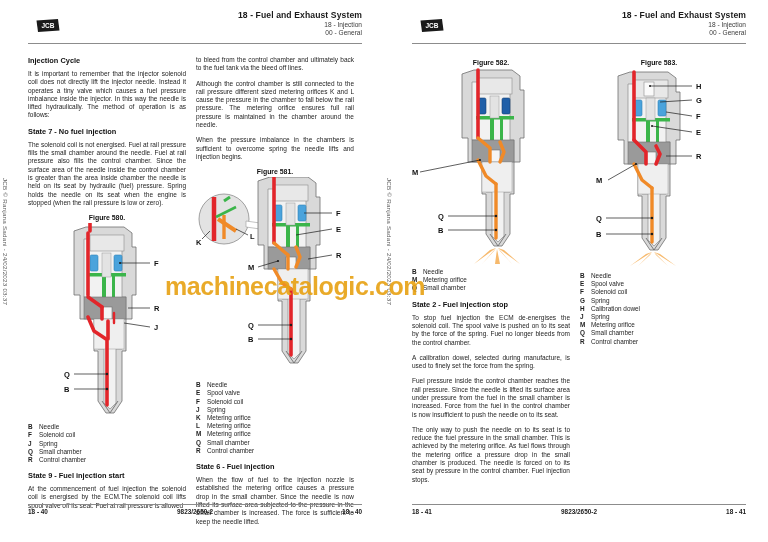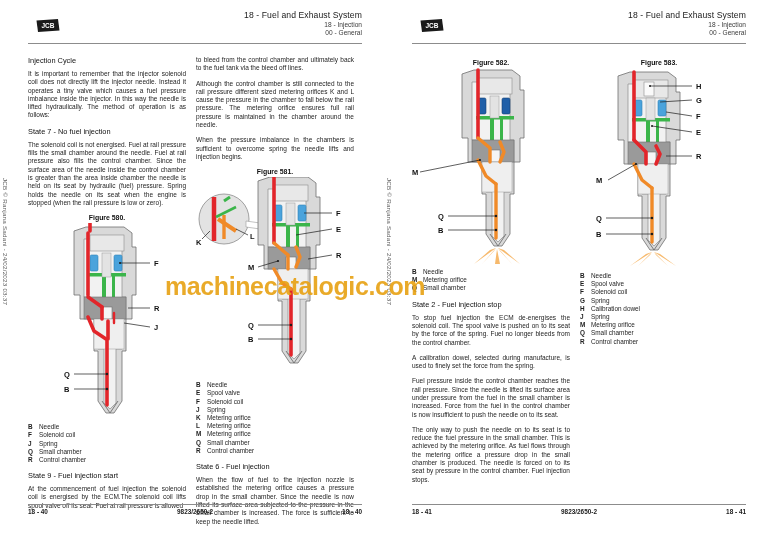--- a/index.html
+++ b/index.html
@@ -40,21 +40,21 @@
   .logo {
     position: absolute; left: 7px; top: 10px;
     width: 26px; height: 15px;
   }
   .logo svg { display: block; }
   .head-titles {
     position: absolute; right: 0; top: 2px;
     text-align: right;
   }
   .head-main {
-    font-size: 8.6px; font-weight: normal; color: #1a1a1a;
+    font-size: 8.6px; font-weight: bold; color: #1a1a1a;
     letter-spacing: 0.1px; line-height: 11px;
   }
   .head-sub {
     font-size: 6.6px; color: #3b3b3b; line-height: 8.4px;
   }
   .head-rule {
     position: absolute; left: 28px; right: 22px; top: 43px;
     height: 1px; background: #8c8c8c;
   }
 
@@ -62,21 +62,21 @@
   .cols {
     position: absolute; left: 28px; top: 56px; right: 22px; bottom: 40px;
   }
   .col {
     position: absolute; top: 0; width: 158px;
   }
   .col-left { left: 0; }
   .col-right { left: 168px; }
 
   h3.sec {
-    font-size: 7.4px; font-weight: normal; color: #111;
+    font-size: 7.4px; font-weight: bold; color: #111;
     margin: 0 0 5px 0; line-height: 9px;
   }
   p.body {
     font-size: 6.5px; color: #1d1d1d;
     line-height: 8.3px; margin: 0 0 7px 0;
     text-align: justify;
   }
 
   .fig-cap {
     font-size: 6.9px; font-weight: bold; color: #111;

